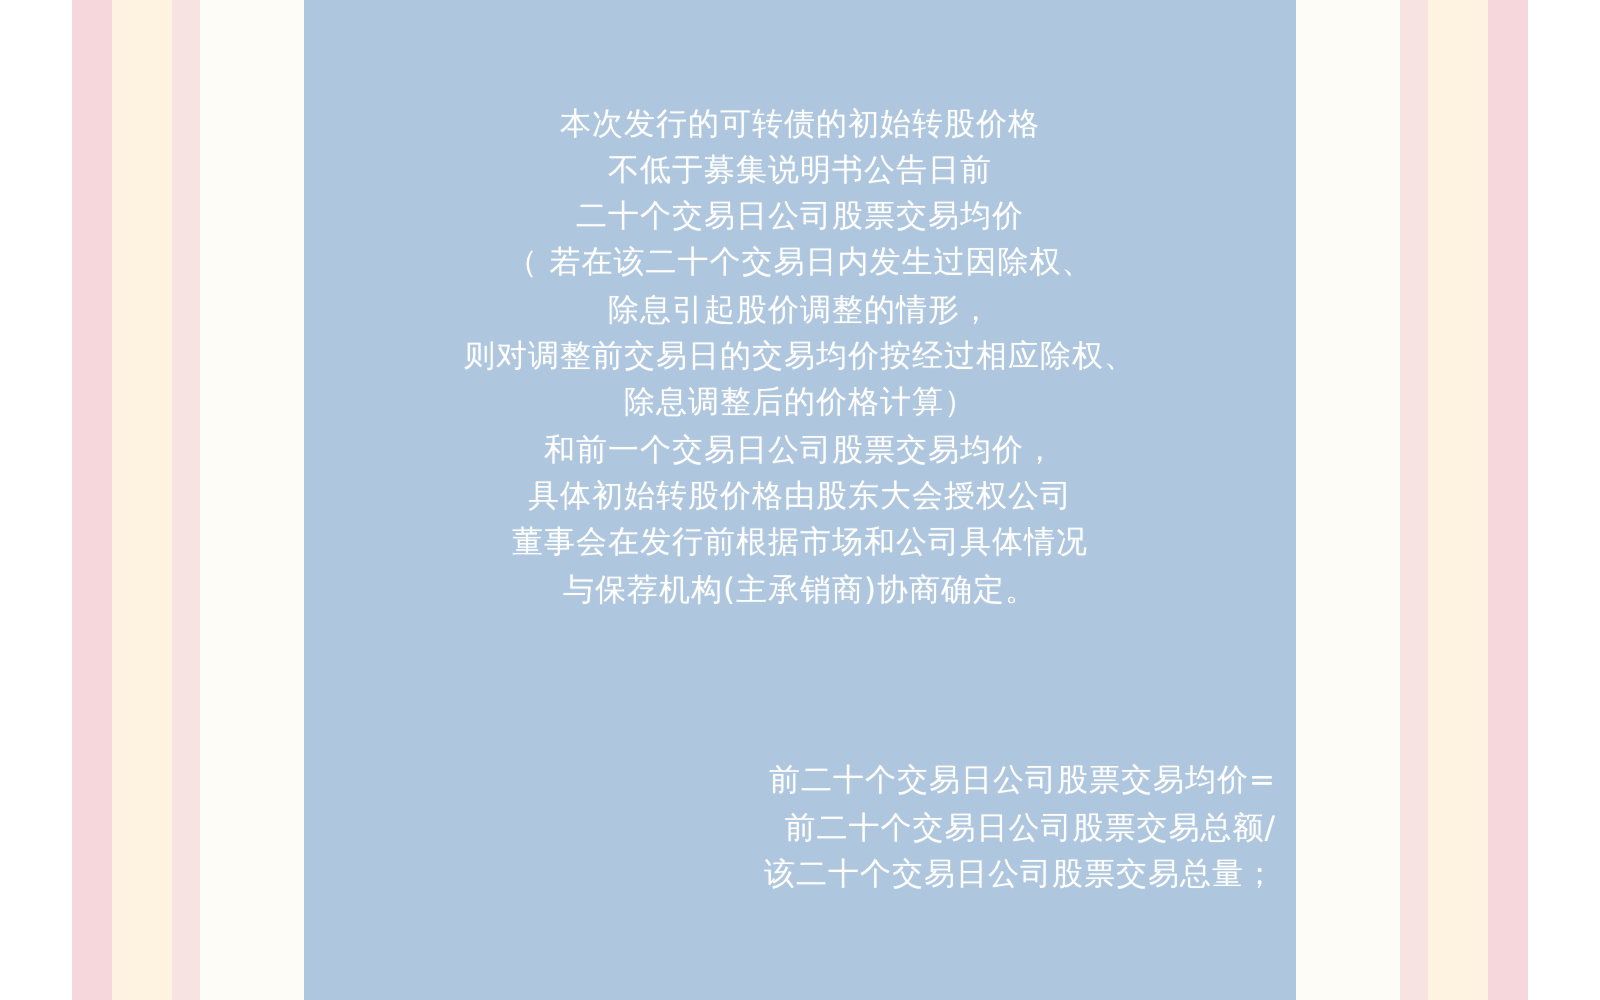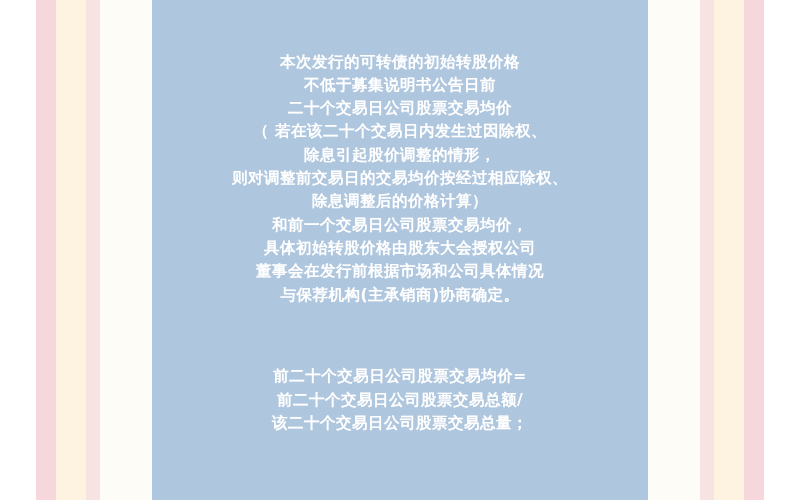--- a/index.html
+++ b/index.html
@@ -96,24 +96,24 @@
     font-size: 15.5px;
     line-height: 23.3px;
     text-align: center;
     letter-spacing: 0.5px;
     white-space: pre-wrap;
     word-break: break-all;
     text-shadow: 0 0 1px rgba(255,255,255,0.25);
   }
   .para {
     margin: 0;
-    font-weight: bold;
   }
   .para + .para {
-    margin-top: 12px;
+    margin-top: 26px;
+    text-align: right;
   }
 </style>
 </head>
 <body>
 
 <div class="page">
 
   <div class="band band-left-outer"></div>
   <div class="band band-left-pink"></div>
   <div class="band band-left-cream"></div>

